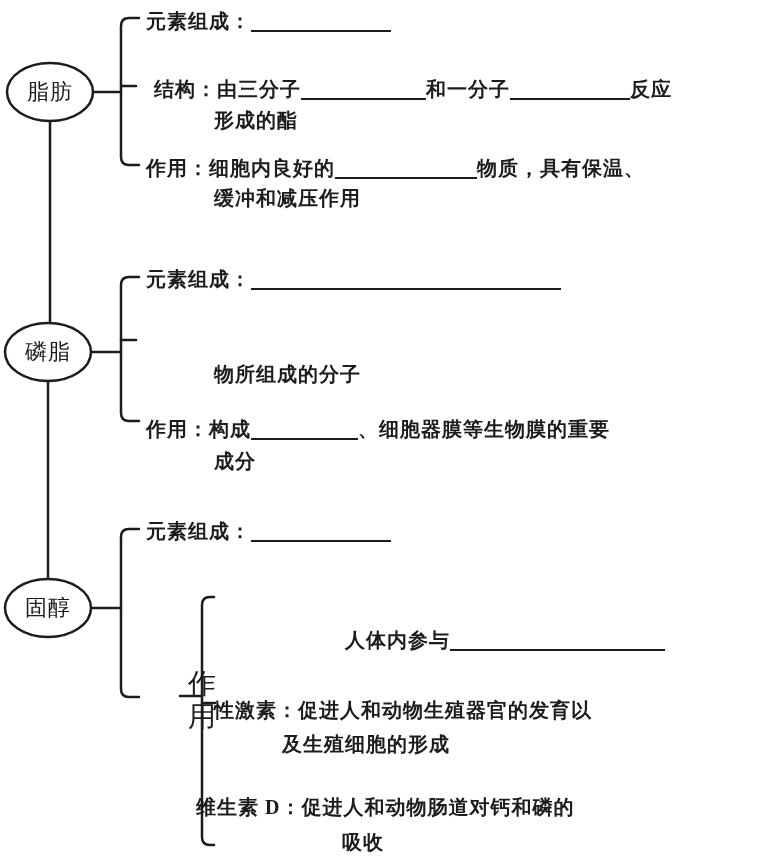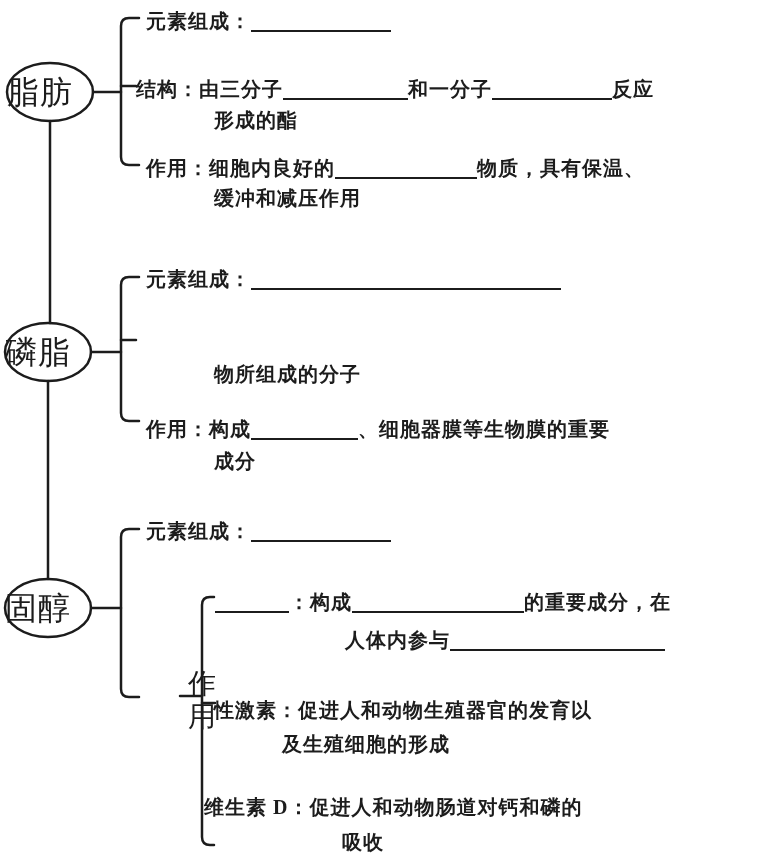--- a/index.html
+++ b/index.html
@@ -31,22 +31,22 @@
   }
   .blank {
     display: inline-block;
     height: 1em;
     border-bottom: 2px solid #1c1c1c;
     vertical-align: text-bottom;
   }
   .node-label {
     position: absolute;
     width: 66px;
-    text-align: center;
-    font-size: 32px;
+    text-align: right;
+    font-size: 22px;
     line-height: 34px;
     letter-spacing: 1px;
   }
   .vlabel {
     position: absolute;
     width: 30px;
     font-size: 28px;
     line-height: 33px;
     letter-spacing: 0;
     word-break: break-all;
@@ -94,21 +94,21 @@
     <path d="M202 703 H215"></path>
   </svg>
 
   <div class="node-label" style="left:7px;top:75px;">脂肪</div>
   <div class="node-label" style="left:5px;top:591px;">固醇</div>
   <div class="node-label" style="left:5px;top:335px;">磷脂</div>
 
   <div class="line" style="left:146px;top:3px;">
     <span>元素组成：</span><span class="blank w140"></span>
   </div>
-  <div class="line" style="left:136px;top:71px;">
+  <div class="line" style="left:154px;top:71px;">
     <span>结构：由三分子</span><span class="blank w125"></span><span>和一分子</span><span class="blank w120"></span><span>反应</span>
   </div>
   <div class="line" style="left:214px;top:102px;">
     <span>形成的酯</span>
   </div>
   <div class="line" style="left:146px;top:150px;">
     <span>作用：细胞内良好的</span><span class="blank w142"></span><span>物质，具有保温、</span>
   </div>
   <div class="line" style="left:214px;top:180px;">
     <span>缓冲和减压作用</span>
@@ -126,34 +126,31 @@
   <div class="line" style="left:214px;top:443px;">
     <span>成分</span>
   </div>
 
   <div class="line" style="left:146px;top:513px;">
     <span>元素组成：</span><span class="blank w140"></span>
   </div>
 
   <div class="vlabel" style="left:147px;top:667px;">作用</div>
 
-  <div class="line" style="left:215px;top:584px;">
-    <span class="blank w74"></span><span>：构成</span><span class="blank w172"></span><span>的重要成分，在</span>
-  </div>
   <div class="line" style="left:326px;top:622px;margin-left:19px;">
     <span>人体内参与</span><span class="blank w215"></span>
   </div>
 
   <div class="line" style="left:214px;top:692px;">
     <span>性激素：促进人和动物生殖器官的发育以</span>
   </div>
   <div class="line" style="left:282px;top:726px;">
     <span>及生殖细胞的形成</span>
   </div>
 
-  <div class="line" style="left:204px;top:789px;">
+  <div class="line" style="left:196px;top:789px;">
     <span>维生素 D：促进人和动物肠道对钙和磷的</span>
   </div>
   <div class="line" style="left:342px;top:824px;">
     <span>吸收</span>
   </div>
 
 </div>
 
 </body></html>

